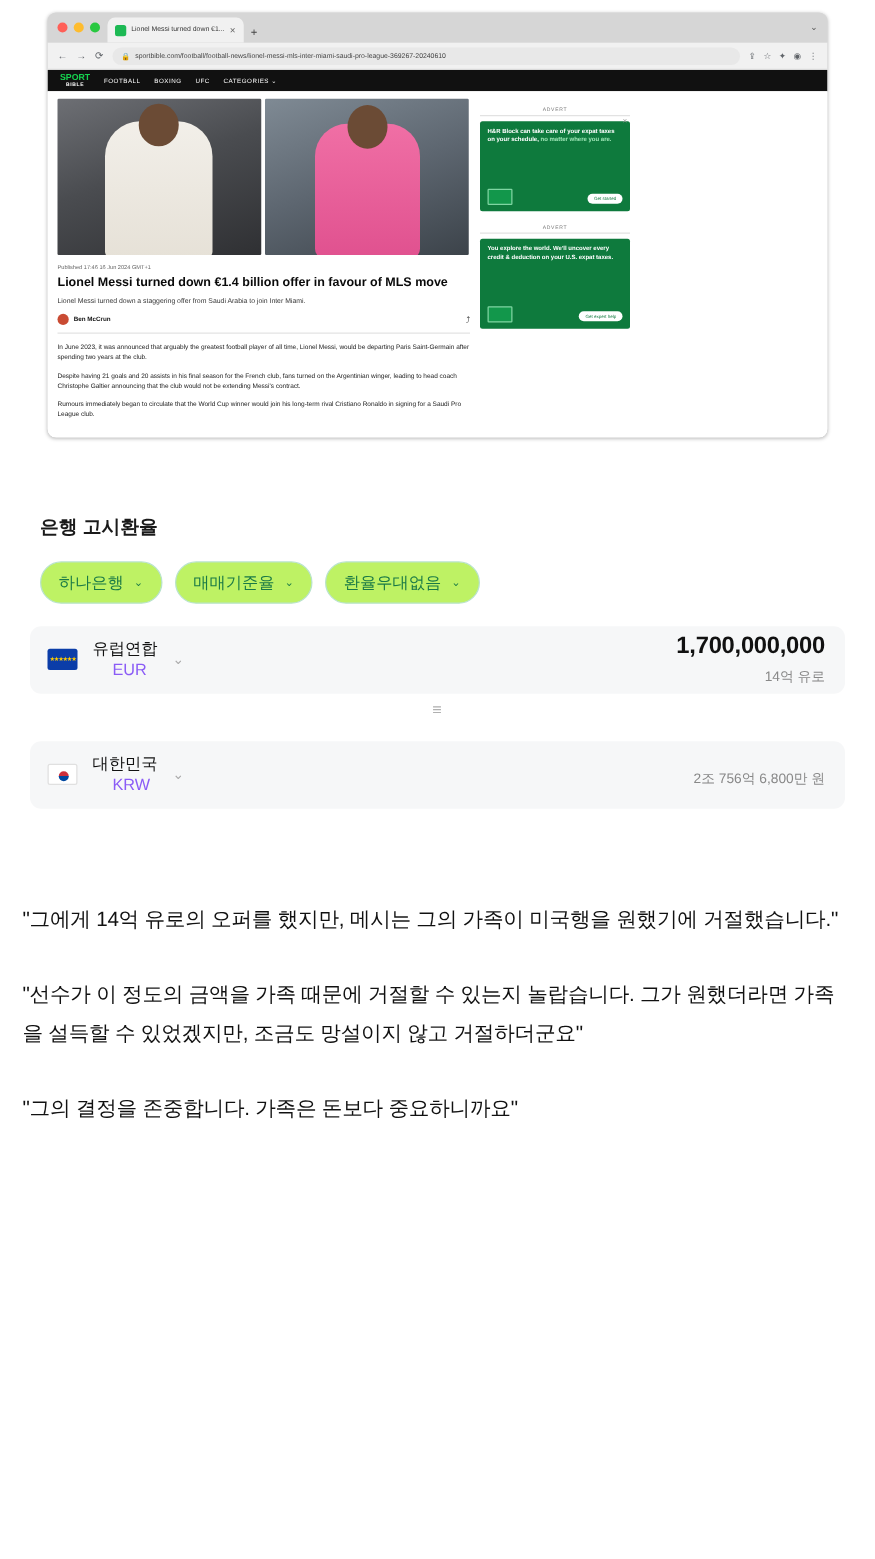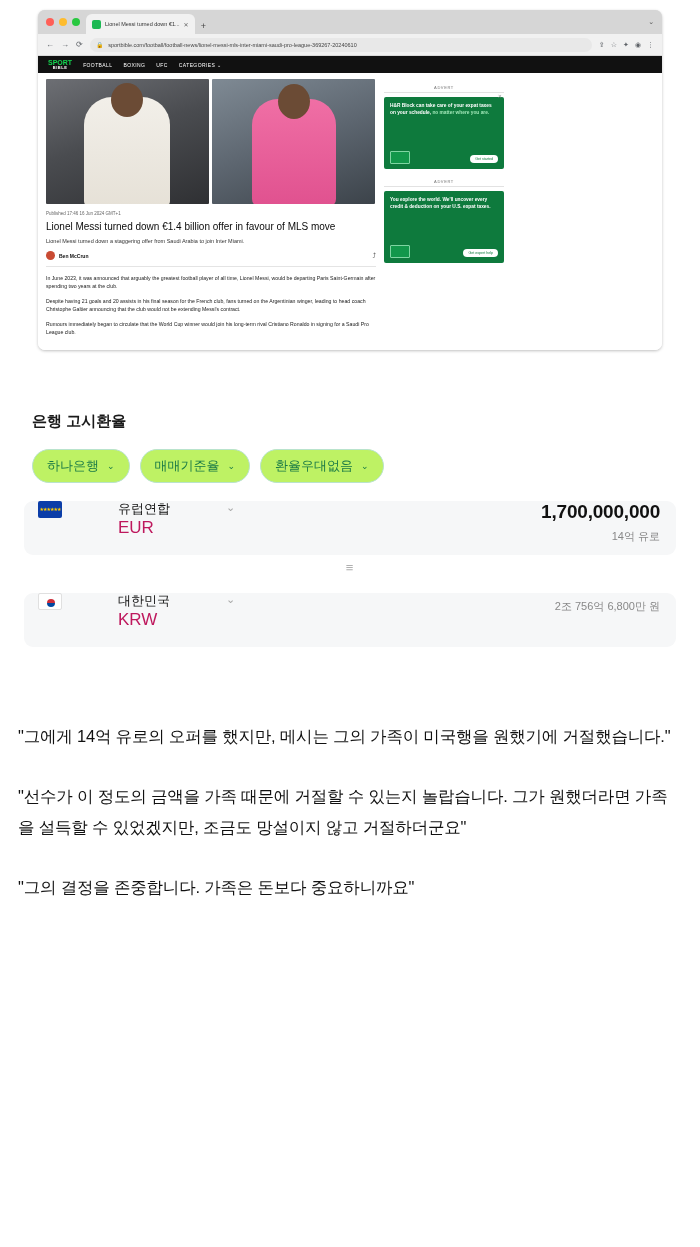--- a/index.html
+++ b/index.html
@@ -99,21 +99,21 @@
   .hero-img { height: 125px; border-radius: 1px; overflow:hidden; position:relative;}
   .hero-img.left { width: 163px; background: linear-gradient(160deg,#6d6f74 0%,#4a4c50 45%,#2f3033 100%); }
   .hero-img.right { width: 163px; background: linear-gradient(160deg,#7f8a94 0%,#5d6670 50%,#3c434a 100%); }
   .figL { position:absolute; left:38px; top:18px; width:86px; height:110px;
           background: linear-gradient(#f2efe9,#e6e1d7); border-radius: 28px 28px 6px 6px; }
   .figL:after { content:""; position:absolute; left:27px; top:-14px; width:32px; height:34px; border-radius:50%; background:#6b4b35; }
   .figR { position:absolute; left:40px; top:20px; width:84px; height:108px;
           background: linear-gradient(#f06fa5,#e0518f); border-radius: 26px 26px 8px 8px;}
   .figR:after { content:""; position:absolute; left:26px; top:-15px; width:32px; height:35px; border-radius:50%; background:#6b4b35;}
   .art-meta { font-size: 4.5px; color: #666; margin-top: 7px; }
-  .art-head { font-size: 10px; font-weight: normal; color: #0a0a0a; margin-top: 5px; line-height: 1.2; }
+  .art-head { font-size: 10px; font-weight: bold; color: #0a0a0a; margin-top: 5px; line-height: 1.2; }
   .art-sub { font-size: 5.5px; color: #333; margin-top: 5px; }
   .byline { display:flex; align-items:center; gap:4px; margin-top:7px; border-bottom:1px solid #e4e4e4; padding-bottom:6px;}
   .byline .av { width:9px;height:9px;border-radius:50%;background:#c94b33;}
   .byline .nm { font-size:5px; font-weight:bold; color:#111;}
   .byline .share { margin-left:auto; font-size:7px; color:#333;}
   .para { font-size: 5.2px; color: #1a1a1a; margin-top: 7px; line-height: 1.55; }
 
   .ads-col { width: 120px; padding-top: 6px; }
   .advert-label { font-size: 4px; color: #777; text-align:center; letter-spacing:.6px; border-bottom:1px solid #e2e2e2; padding-bottom:2px; margin-bottom:4px;}
   .ad-card { background:#0e7a3d; color:#fff; height: 72px; border-radius:2px; padding:6px; position:relative; margin-bottom:10px;}
@@ -136,38 +136,37 @@
     font-size: 13px;
     display: flex; align-items: center; gap: 8px;
   }
   .chip .cv { font-size: 9px; }
   .fx-card {
     margin-top: 18px;
     background: #f6f7f8;
     border-radius: 9px;
     height: 54px;
     display: flex;
-    align-items: flex-start;
+    align-items: center;
     padding: 0 16px 0 14px;
-    gap: 44px;
   }
   .flag { width: 24px; height: 17px; border-radius: 2px; flex: none; position: relative; overflow:hidden;}
   .flag.eu { background: #0b3da8; }
   .flag.eu:after {
     content:"★★★★★★"; position:absolute; left:50%; top:50%; transform:translate(-50%,-50%);
     color:#ffcc00; font-size:5px; letter-spacing:-1px; line-height:6px; width:22px; text-align:center;
   }
   .flag.kr { background: #ffffff; border:1px solid #e0e0e0;}
   .flag.kr:after {
     content:""; position:absolute; left:8px; top:5px; width:8px; height:8px; border-radius:50%;
     background: linear-gradient(180deg,#cd2e3a 50%,#0047a0 50%);
   }
   .cur-names { margin-left: 12px; line-height:1.25; }
   .cur-country { font-size: 13px; color: #111; }
-  .cur-code { font-size: 17px; color: #be185d; }
+  .cur-code { font-size: 13px; color: #8b5cf6; margin-left: 16px; }
   .caret { margin-left: 12px; color: #a8a8a8; font-size: 11px; }
   .amounts { margin-left: auto; text-align: right; }
   .amt-main { font-size: 19px; font-weight: bold; color: #111; letter-spacing: -.2px; }
   .amt-sub { font-size: 11px; color: #888; margin-top: 6px; }
   .swap { text-align: center; margin: 5px 0; color: #b0b0b0; font-size: 13px; letter-spacing: 1px;}
 
   
   .kr-body { margin: 74px 18px 0 18px; }
   .kr-p {
     font-size: 16.5px;

